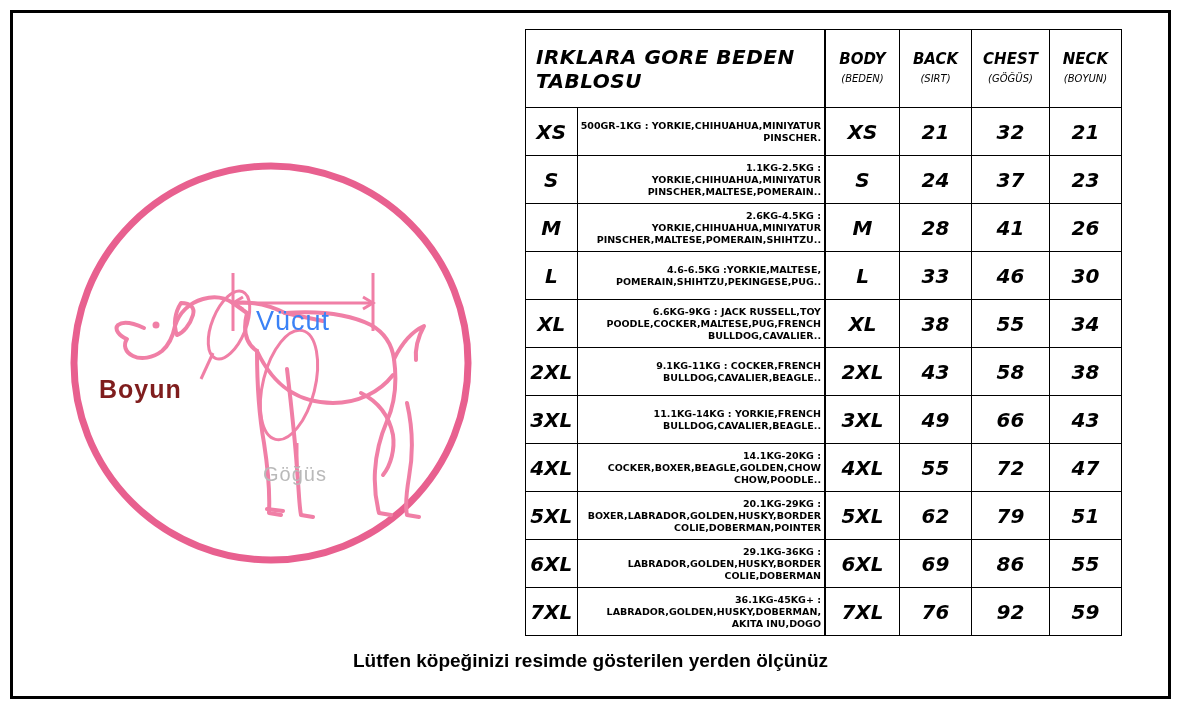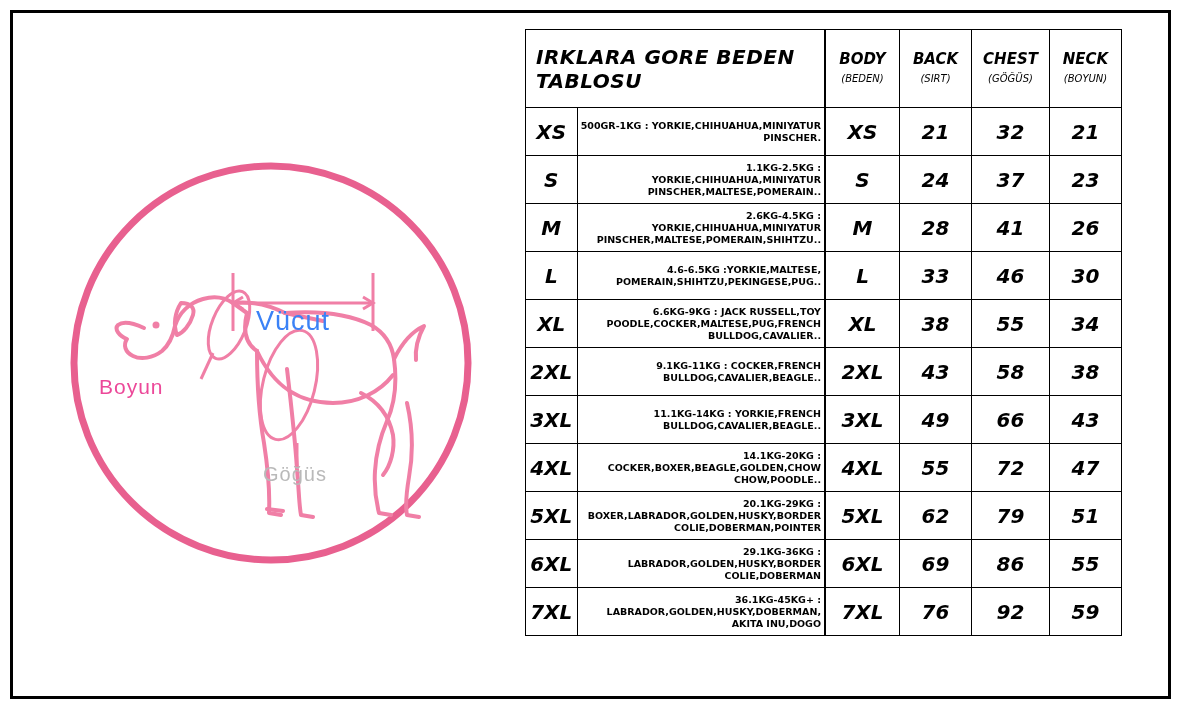--- a/index.html
+++ b/index.html
@@ -69,24 +69,25 @@
     color: #3b82f6;
     font-family: "Liberation Sans", sans-serif;
     font-size: 27px;
     letter-spacing: 1px;
     margin-top: 48px;
   }
   .label-boyun {
     position: absolute;
     left: 86px;
     top: 362px;
-    color: #ec4899;
+    color: #7f1d1d;
     font-family: "Liberation Sans", sans-serif;
-    font-size: 21px;
+    font-size: 25px;
     letter-spacing: 1px;
+    font-weight: bold;
   }
   .label-gogus {
     position: absolute;
     left: 250px;
     top: 450px;
     color: #b9b9b9;
     font-family: "Liberation Sans", sans-serif;
     font-size: 20px;
     letter-spacing: 1px;
   }
@@ -393,14 +394,15 @@
           <tr>
               <td>7XL</td>
               <td>76</td>
               <td>92</td>
               <td>59</td>
             </tr>
         </tbody>
       </table>
     </div>
 
+    <div class="caption">Lütfen köpeğinizi resimde gösterilen yerden ölçünüz</div>
   </div>
 </div>
 
 </body></html>

